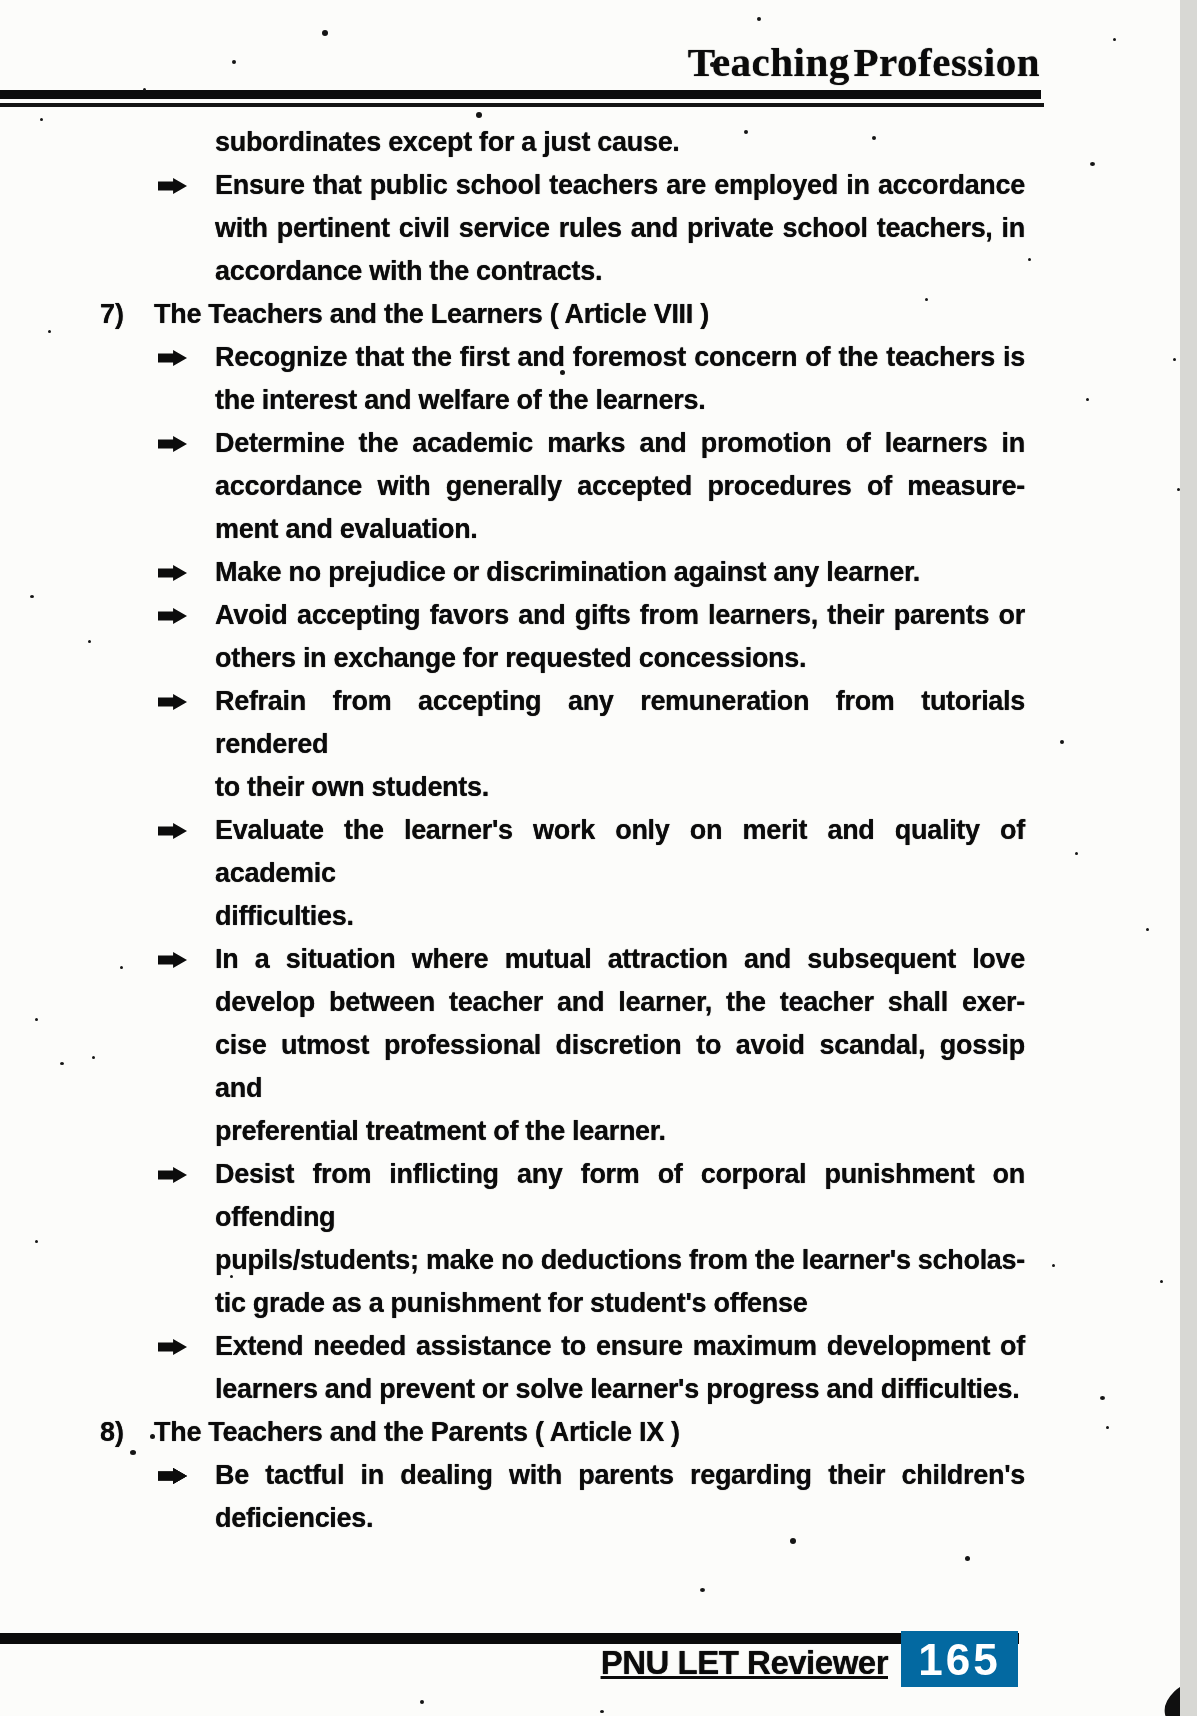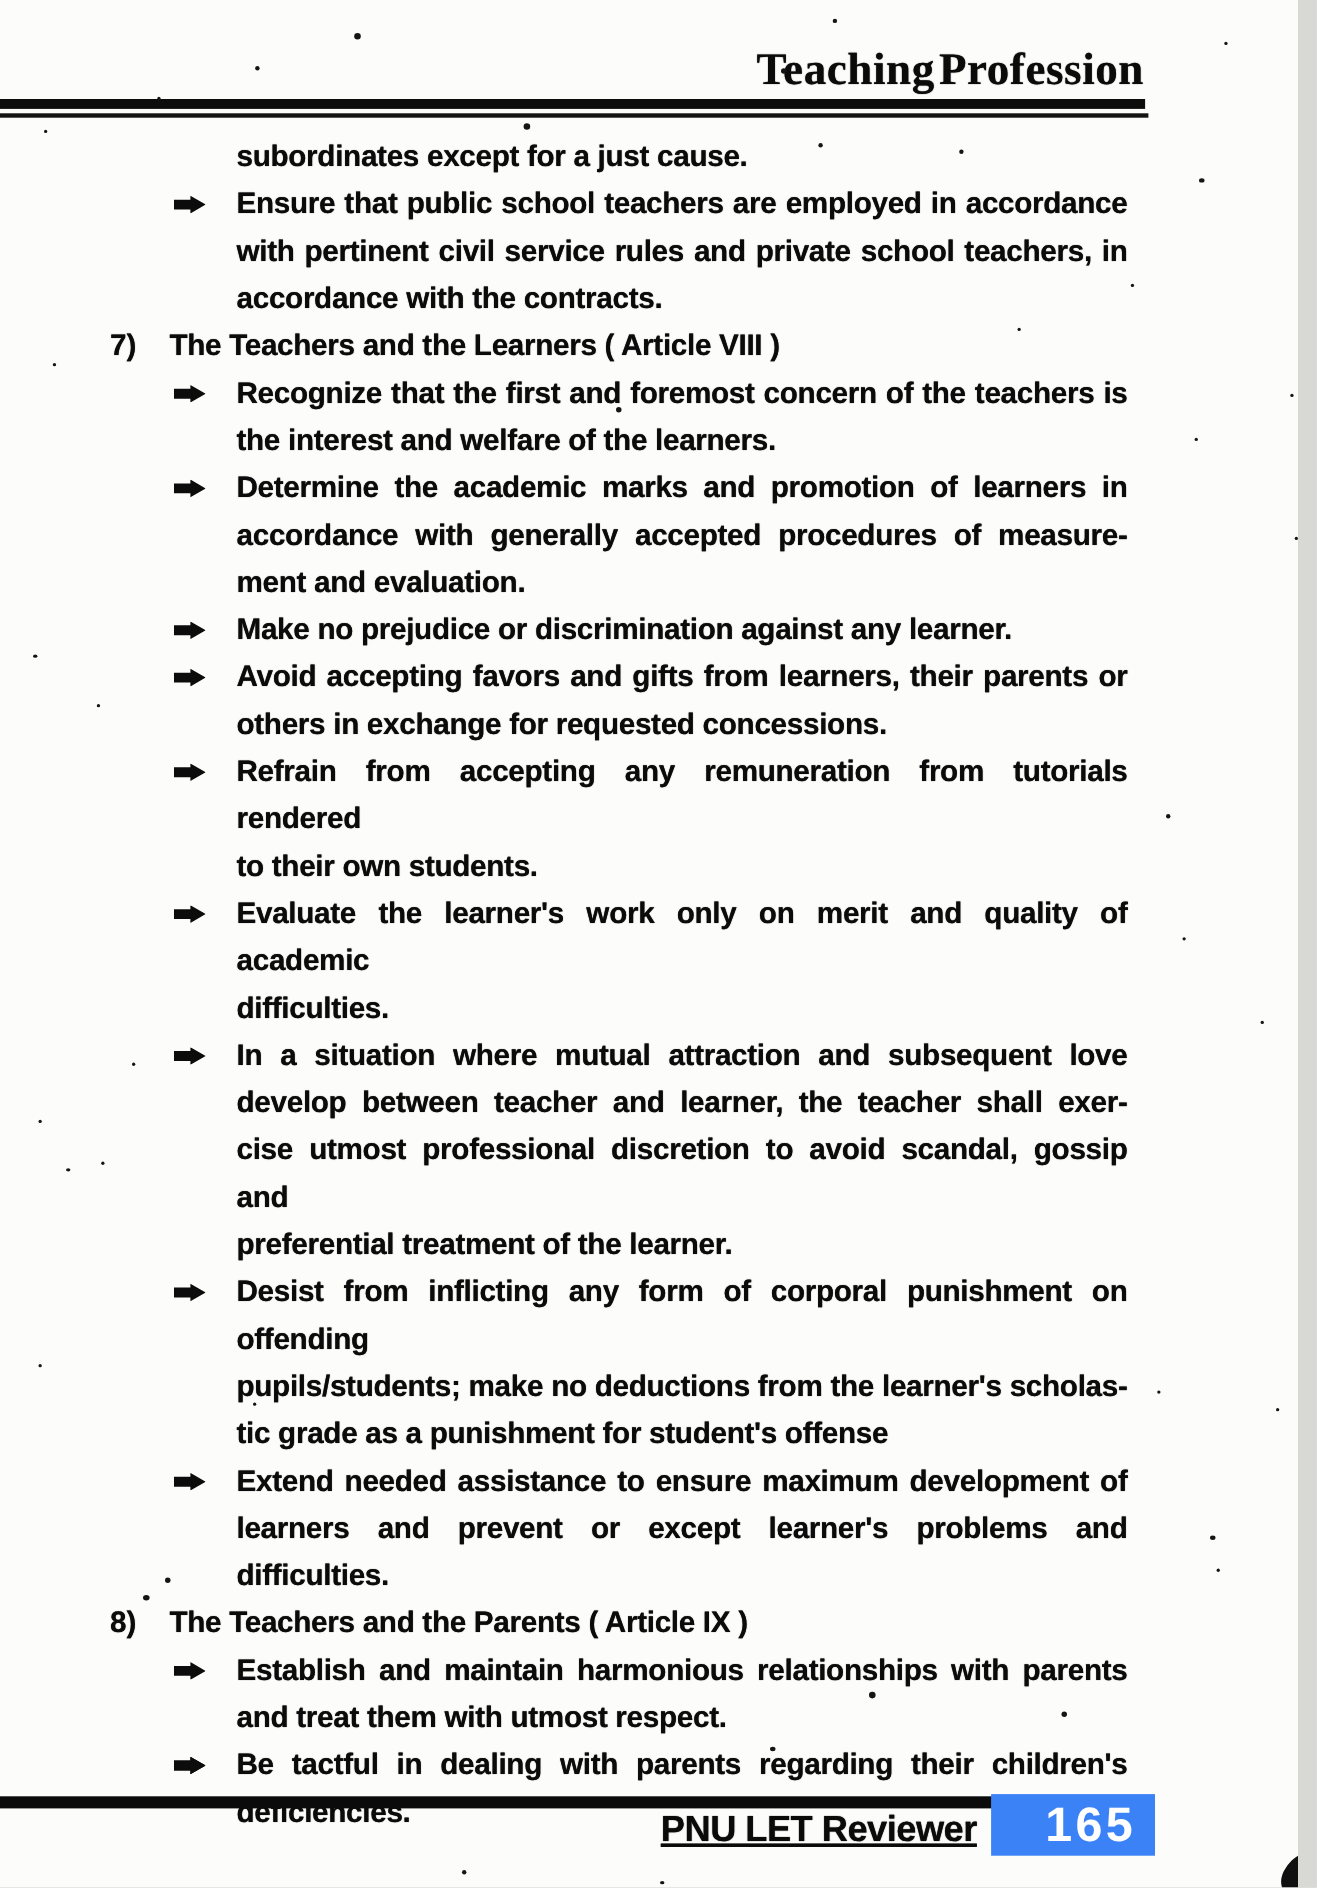--- a/index.html
+++ b/index.html
@@ -45,22 +45,22 @@
   
   .footer-bar  { position:absolute; left:0; top:1633px; width:1019px; height:11px; background:#0b0b0b; }
   .footer-label{
     position:absolute; top:1644px; left:460px; width:428px; text-align:right;
     font-size:33px; font-weight:700; letter-spacing:-0.5px; line-height:38px;
     text-shadow:0 0 1px rgba(0,0,0,.9);
     text-decoration:underline;
   }
   .page-badge {
     position:absolute; left:901px; top:1631px; width:117px; height:56px;
-    background:#3b82f6; color:#ffffff;
-    font-size:44px; font-weight:700; text-align:center; line-height:57px; letter-spacing:3px;padding-left:32px;
+    background:#0369a1; color:#ffffff;
+    font-size:44px; font-weight:700; text-align:center; line-height:57px; letter-spacing:3px;
   }
 
   
   .speck { position:absolute; background:#151515; border-radius:50%; }
   .blob  { position:absolute; background:#101010; }
   .blob-a { left:1168px; top:1680px; width:38px; height:48px; border-radius:70% 30% 60% 40%; transform:rotate(28deg); }
   .blob-b { left:1184px; top:1642px; width:11px; height:27px; border-radius:50%; transform:rotate(-22deg); }
   .blob-c { left:1180px; top:1700px; width:34px; height:22px; border-radius:40% 60% 20% 50%; }
 </style>
 </head>
@@ -148,35 +148,31 @@
         <div class="text">
           <div class="line j">Desist from inflicting any form of corporal punishment on offending</div>
           <div class="line j">pupils/students; make no deductions from the learner's scholas-</div>
           <div class="line">tic grade as a punishment for student's offense</div>
         </div>
       </div>
       <div class="item t-bullet">
         <span class="marker"></span>
         <div class="text">
           <div class="line j">Extend needed assistance to ensure maximum development of</div>
-          <div class="line">learners and prevent or except learner's problems and difficulties.</div>
+          <div class="line">learners and prevent or solve learner's progress and difficulties.</div>
         </div>
       </div>
       <div class="item t-numbered">
         <span class="num">8)</span>
         <div class="text">
           <div class="line">The Teachers and the Parents ( Article IX )</div>
         </div>
       </div>
       <div class="item t-bullet">
         <span class="marker"></span>
-        <div class="text">
-          <div class="line j">Establish and maintain harmonious relationships with parents</div>
-          <div class="line">and treat them with utmost respect.</div>
-        </div>
       </div>
       <div class="item t-bullet">
         <span class="marker"></span>
       </div>
       <div class="item t-bullet">
         <span class="marker"></span>
         <div class="text">
           <div class="line j">Be tactful in dealing with parents regarding their children's</div>
           <div class="line">deficiencies.</div>
         </div>

